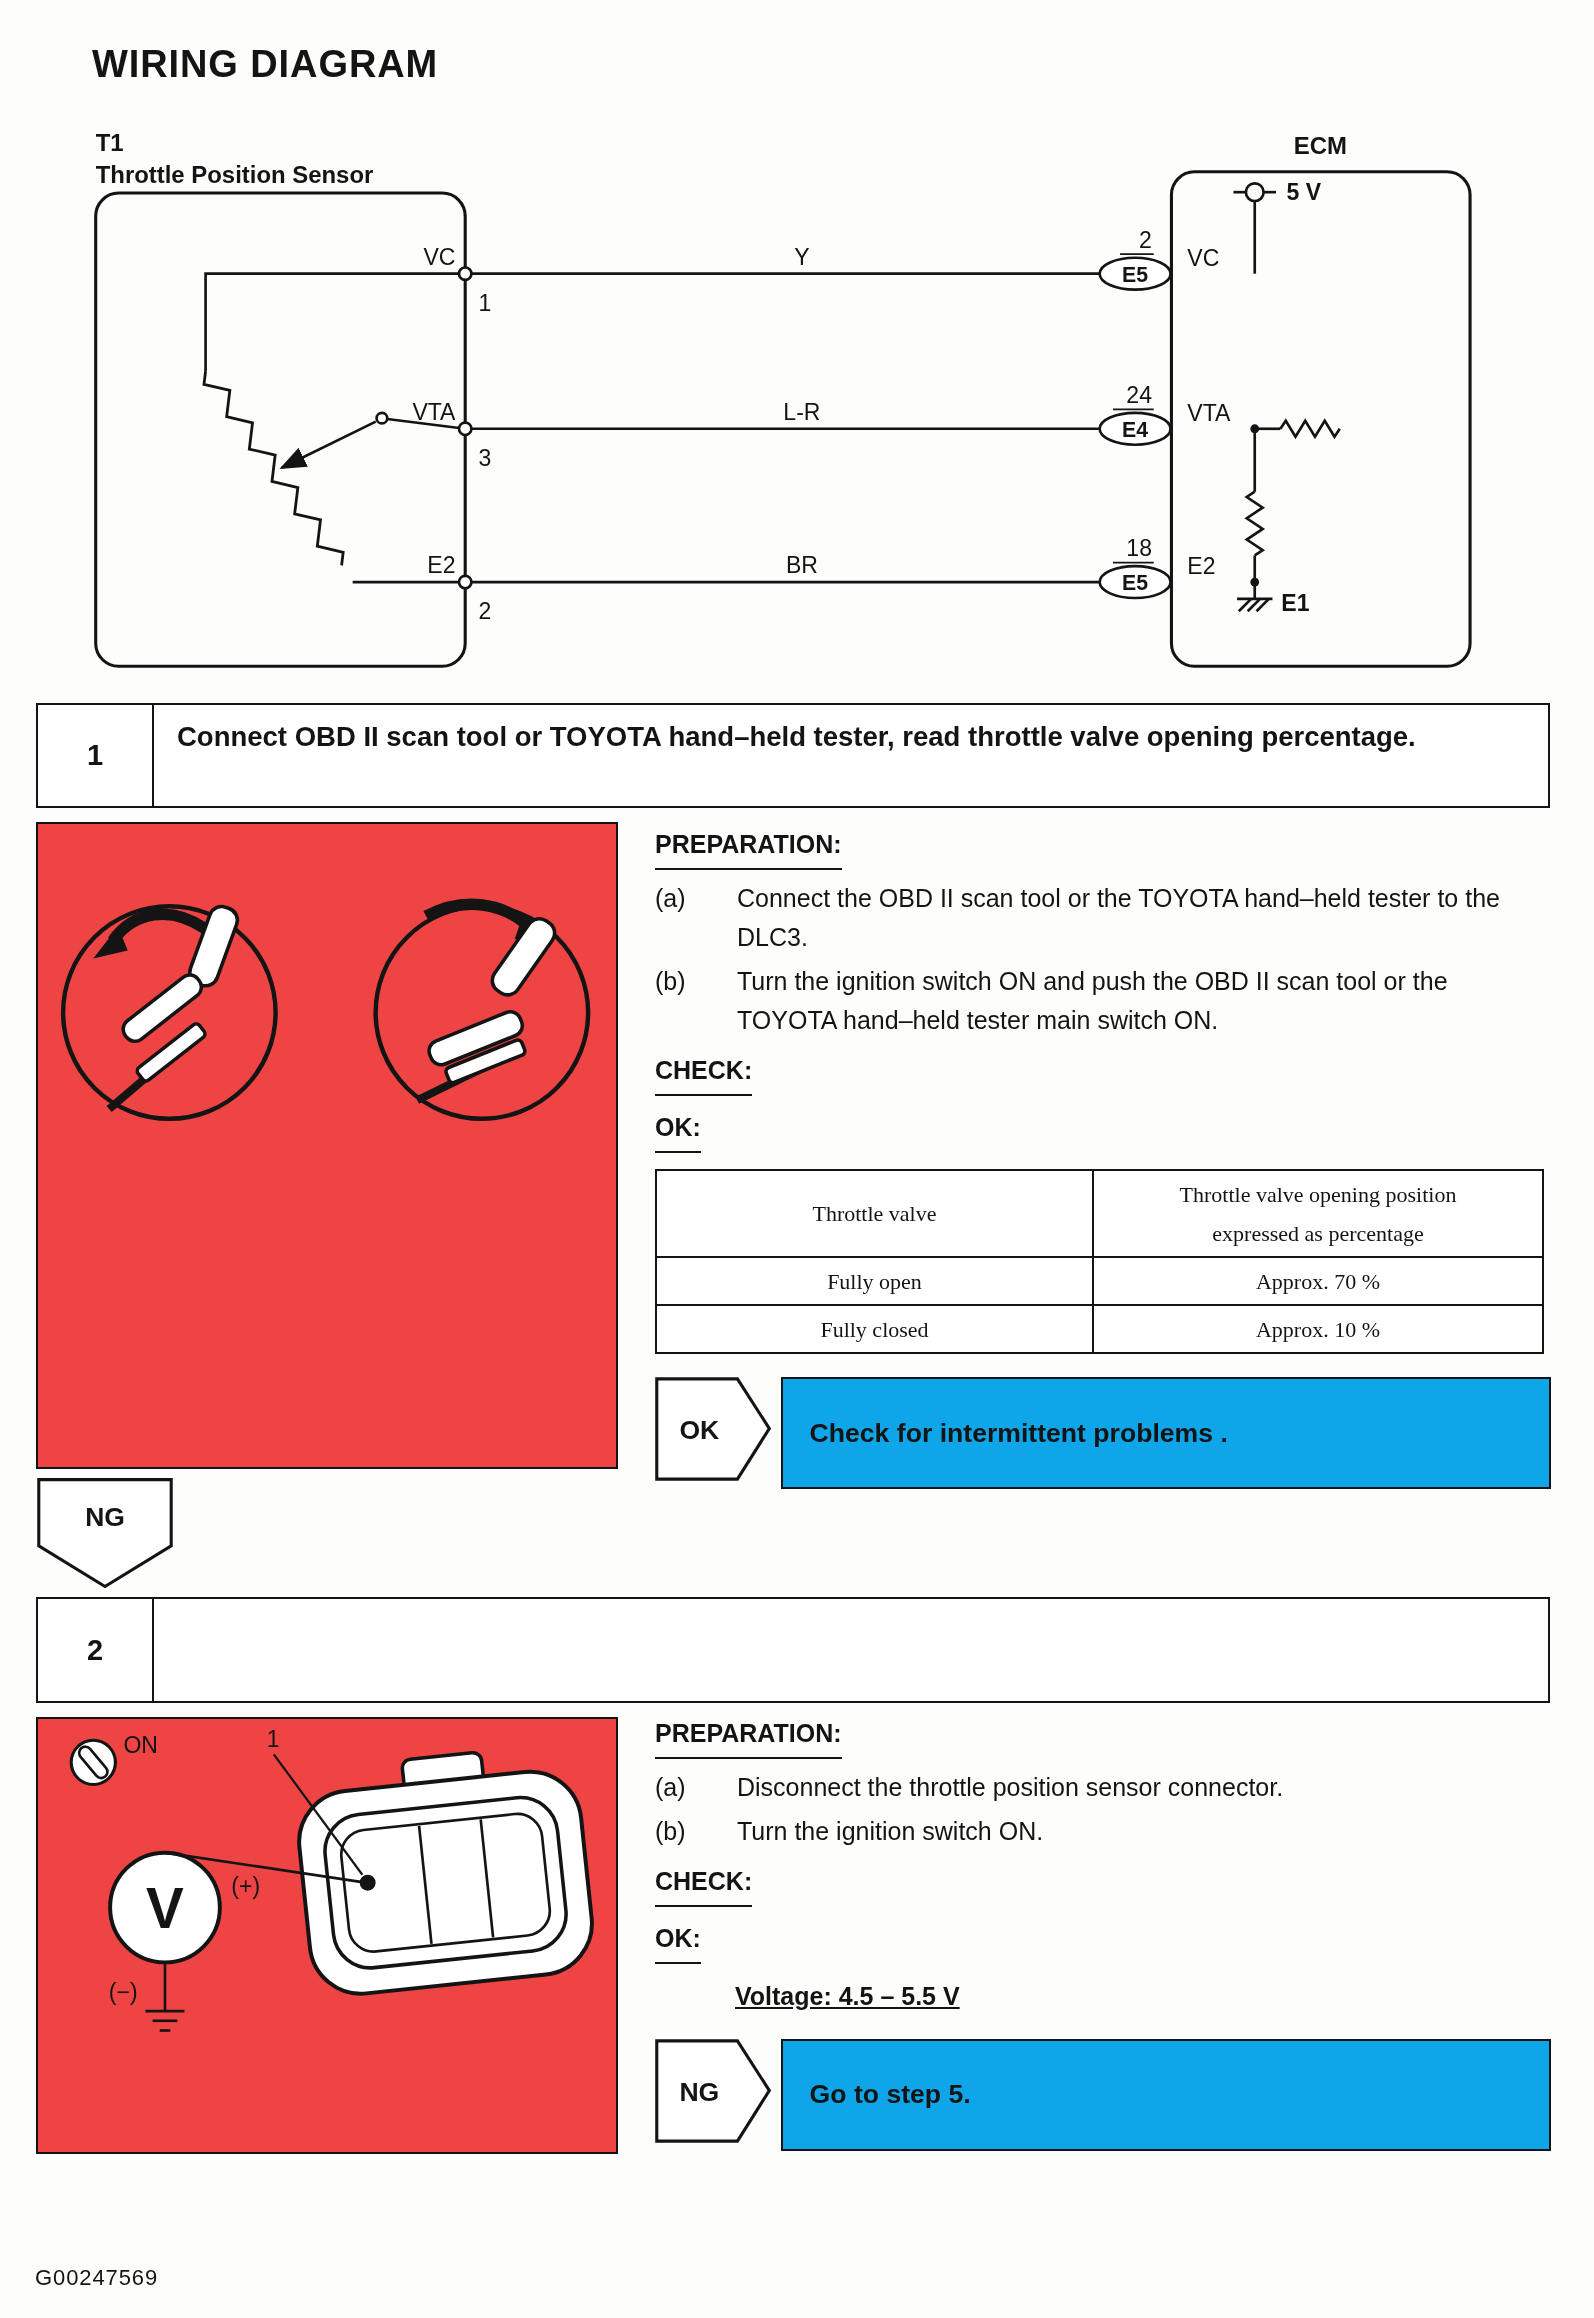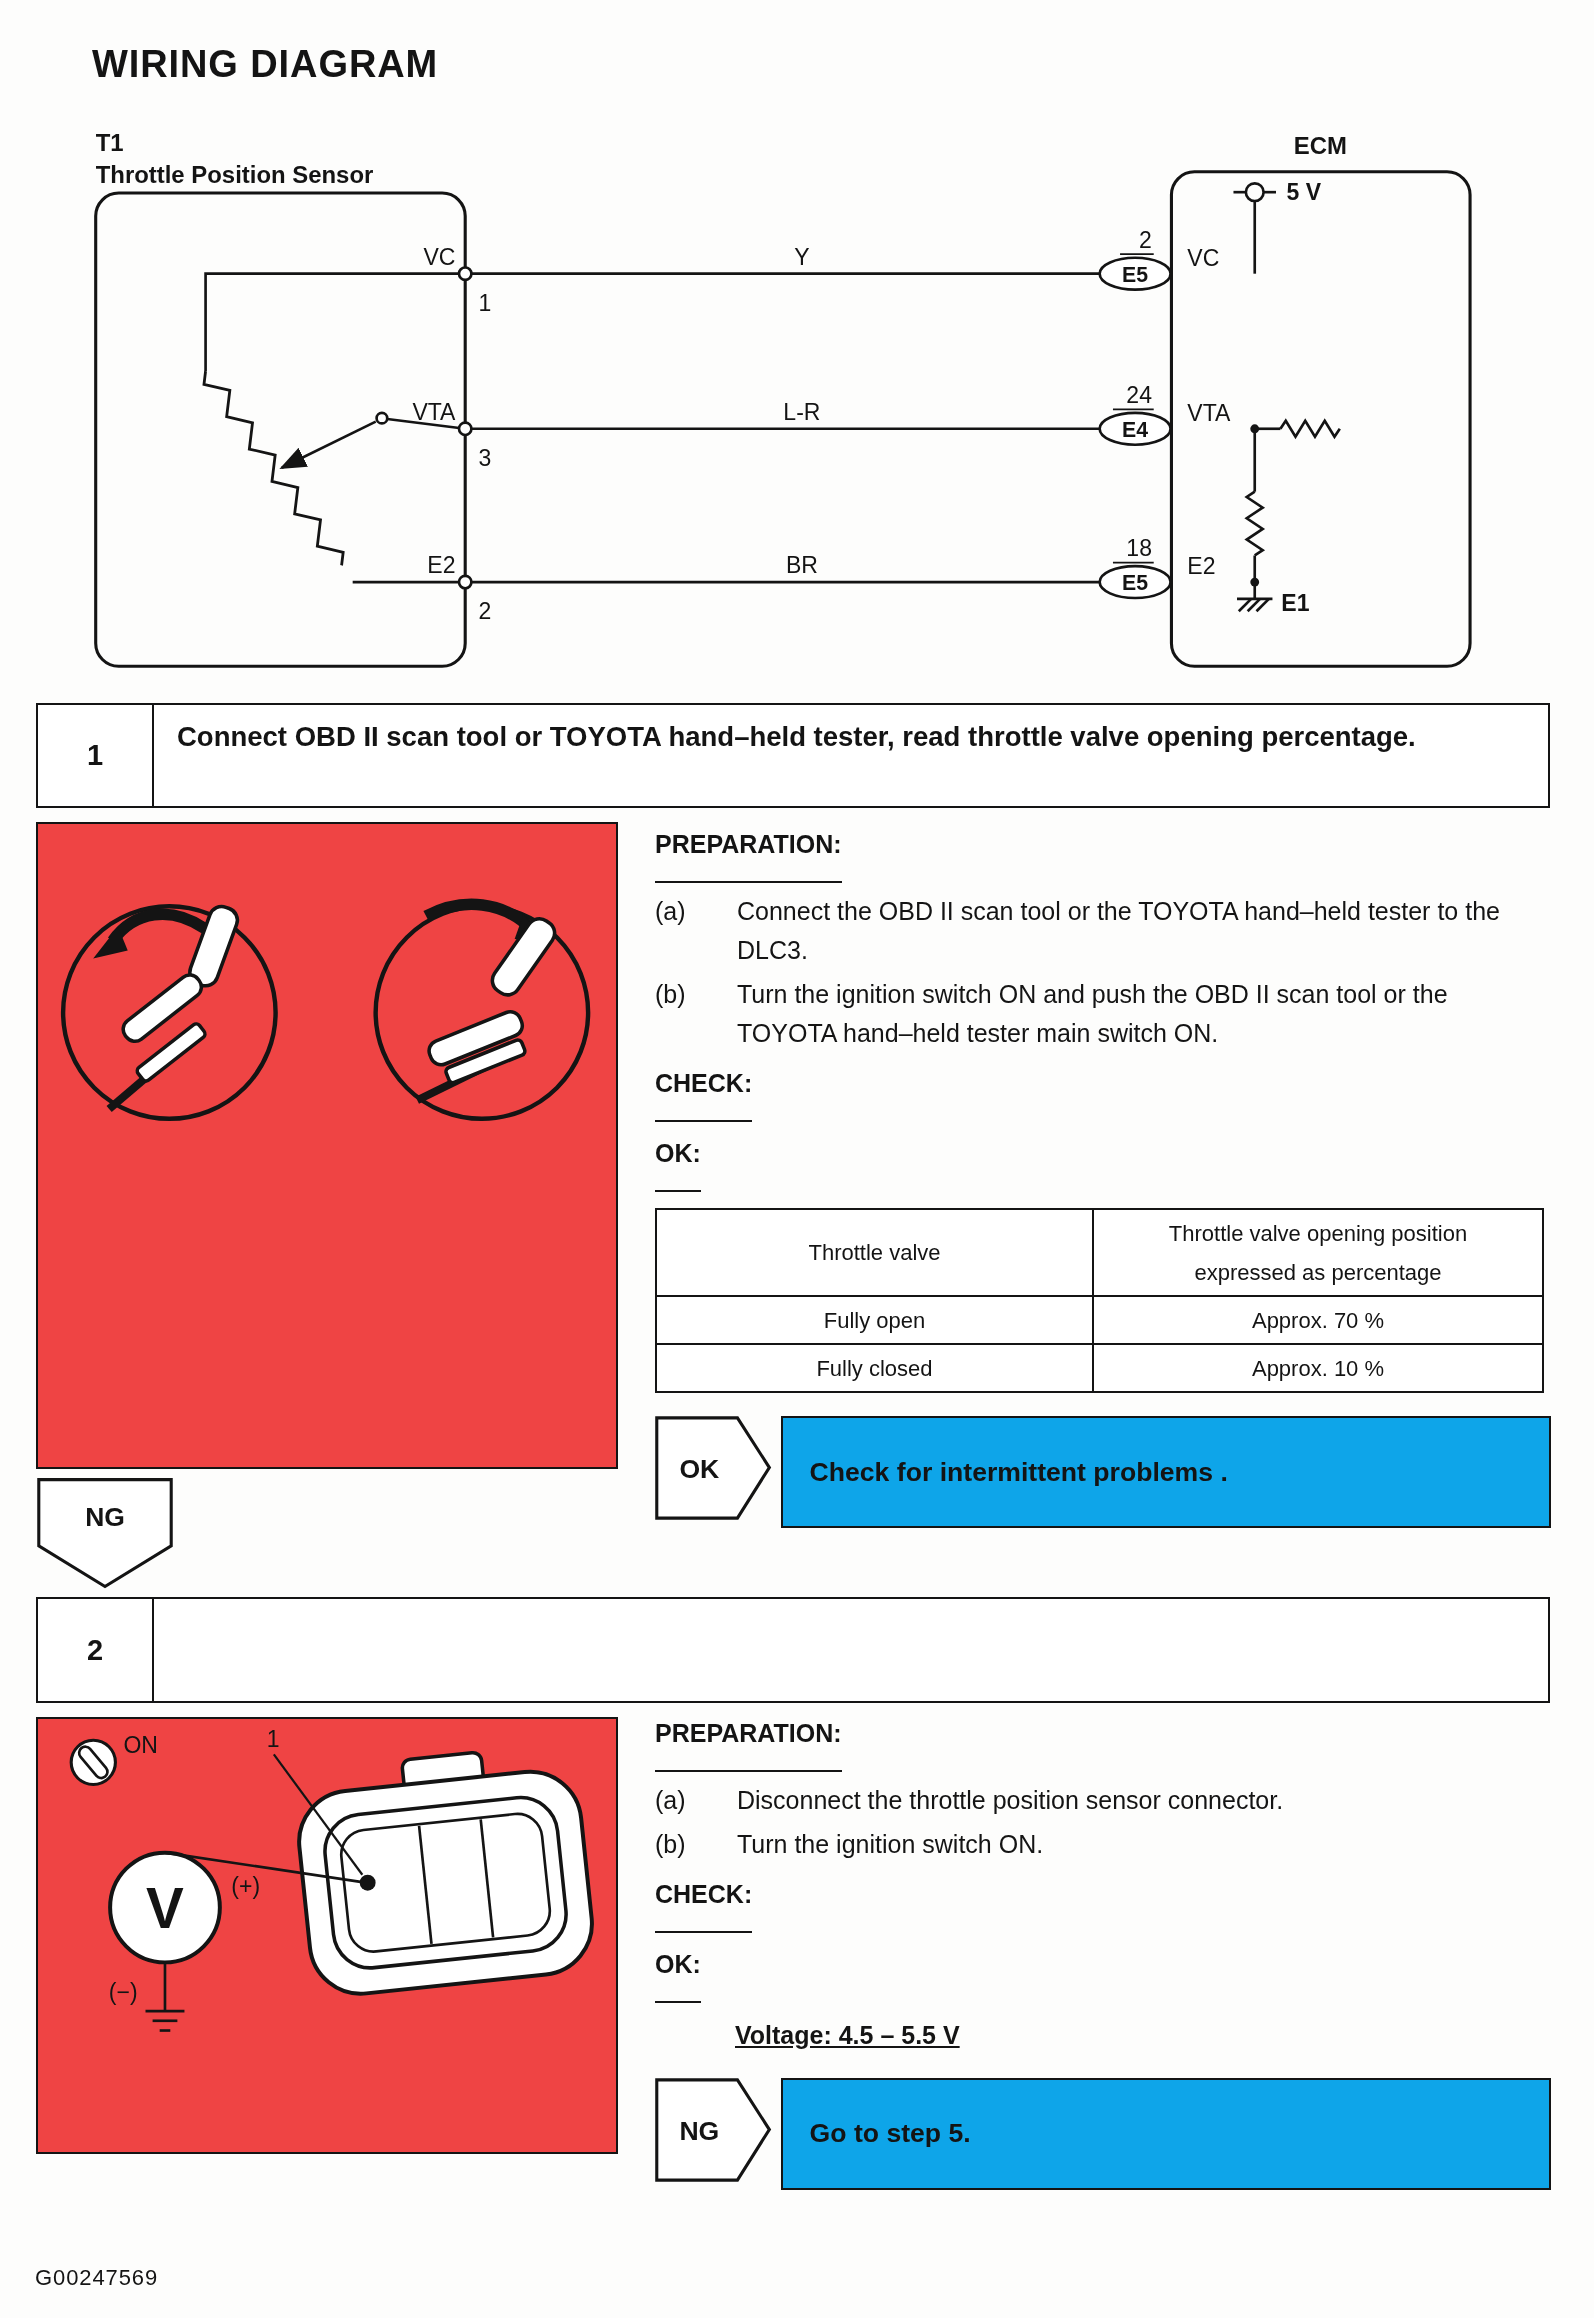--- a/index.html
+++ b/index.html
@@ -39,30 +39,31 @@
     border:2.7px solid #141414; background:#ef4444;
   }
 
   .col {
     width:896px; font-size:25px; line-height:39px;
   }
   .hU {
     display:inline-block;
     font-weight:bold; font-size:25px;
     border-bottom:2.7px solid #141414;
-    padding-bottom:17px; margin:5.3px 0 7px 0;
+    padding-bottom:4px; margin:5.3px 0 7px 0;
   }
   .item { display:flex; margin:1.8px 0 5.3px 0; }
   .item .lab { width:82px; flex:none; }
   .item .txt { flex:1; }
 
   table.spec-table {
     border-collapse:collapse; width:889px;
     margin-top:8.9px; background:#fff;
     font-size:22px;
+    font-family:Liberation Serif, serif;
   }
   table.spec-table th, table.spec-table td {
     border:2.2px solid #141414; text-align:center;
     font-weight:normal; padding:3.5px 7px;
   }
   table.spec-table th { height:67px; }
   table.spec-table tr.hdr { border-bottom:2.7px solid #141414; }
   table.spec-table td { height:41px; }
 
   .result-row { display:flex; align-items:flex-start; margin-top:23px; }

